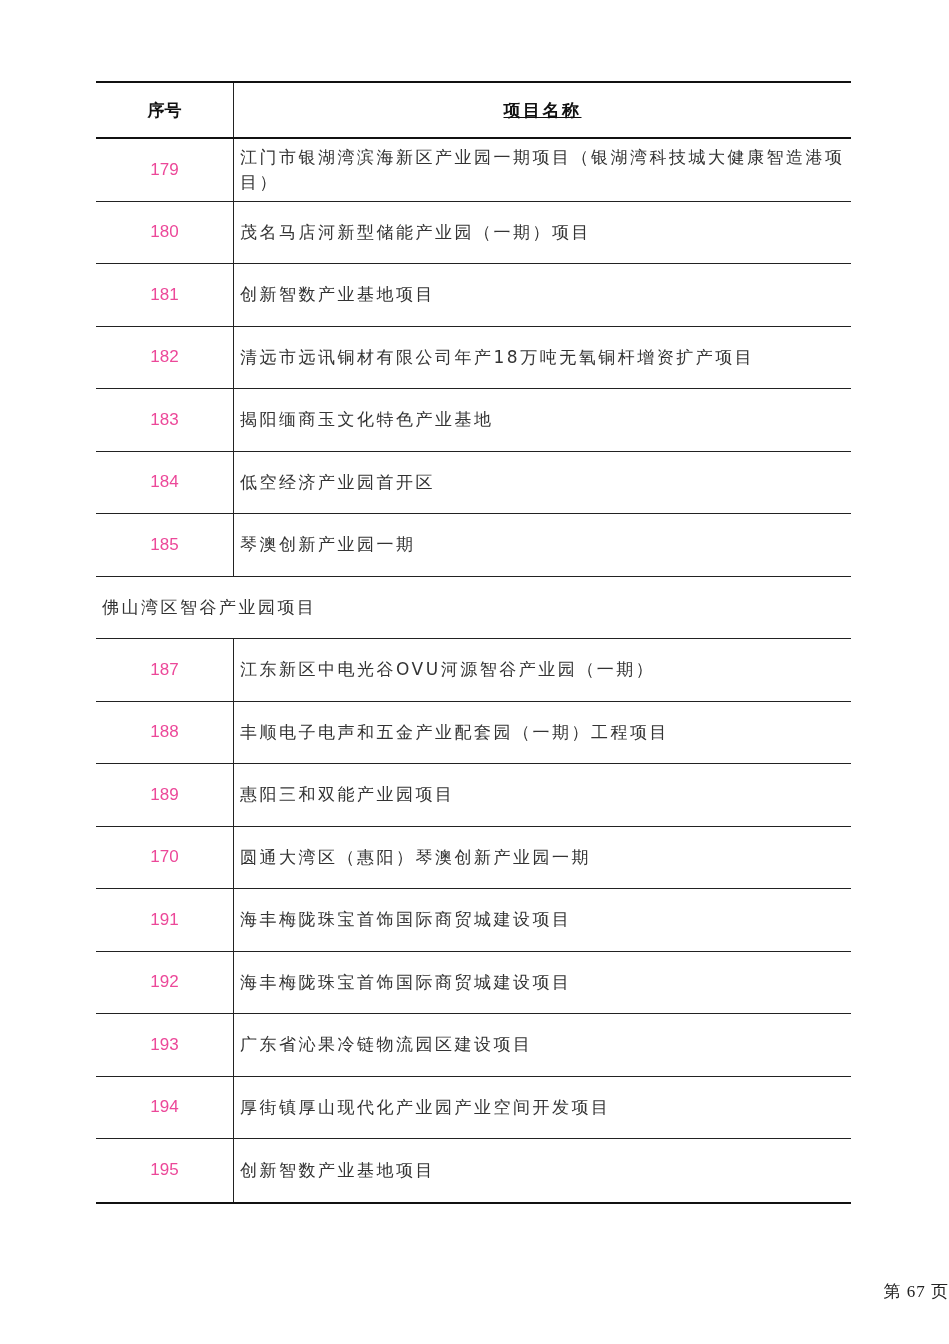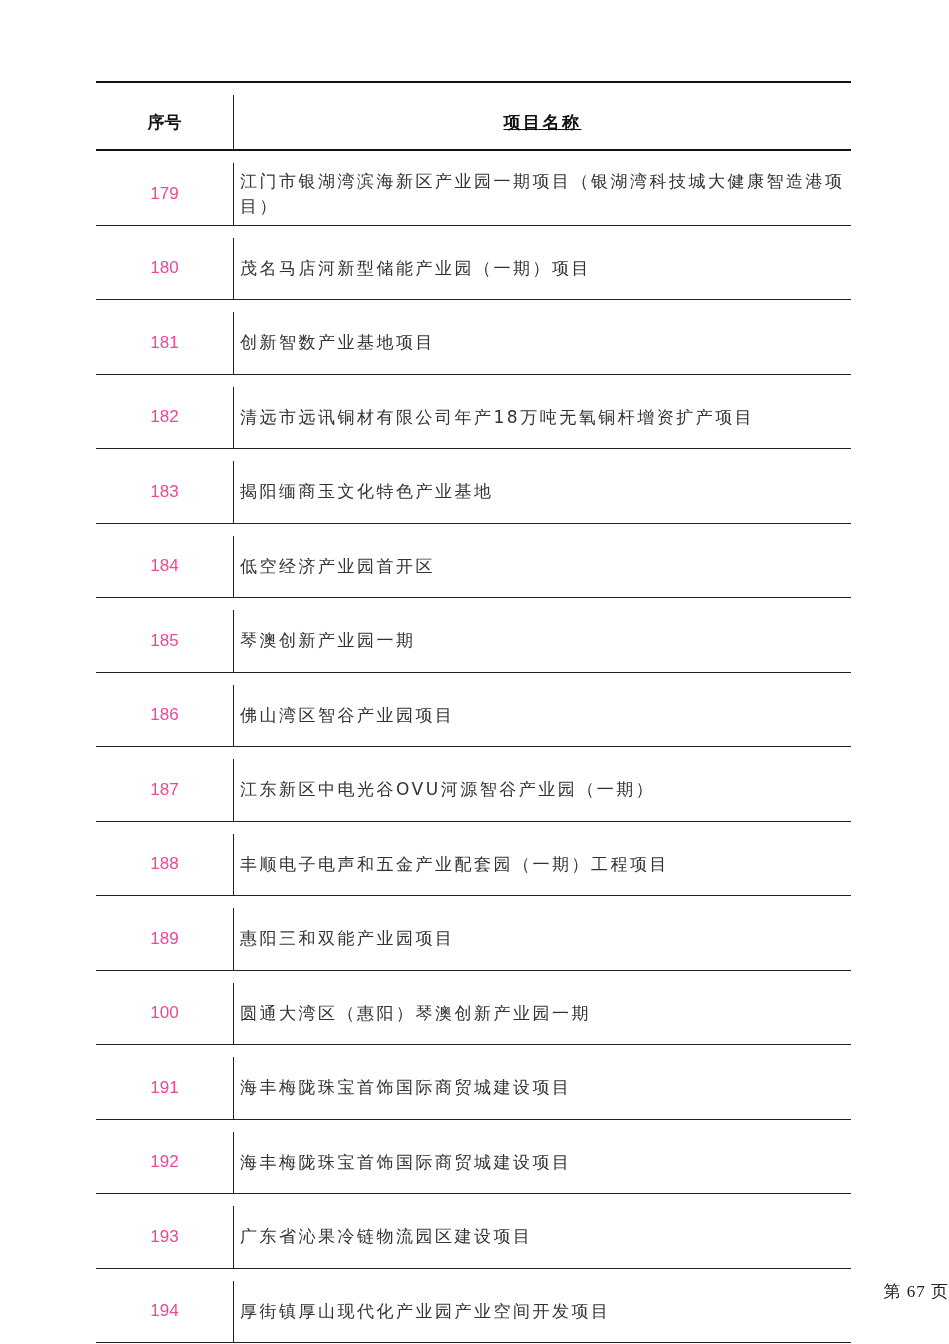--- a/index.html
+++ b/index.html
@@ -1,20 +1,20 @@
 <!DOCTYPE html>
 <html><head>
   <meta charset="utf-8">
   <style>
     html, body { margin: 0; padding: 0; background: #ffffff; }
     body { width: 949px; height: 1344px; position: relative; overflow: hidden;
            font-family: "DejaVu Sans", sans-serif; color: #1a1a1a; }
     .table { position: absolute; left: 96px; top: 81px; width: 755px;
              border-top: 2px solid #111; border-bottom: 2px solid #111; }
-    .row { display: flex; border-bottom: 1.5px solid #222; height: 62.5px; box-sizing: border-box; margin-top: 12px; }
+    .row { display: flex; border-bottom: 1.5px solid #222; height: 62.5px; box-sizing: border-box; }
     .row:last-child { border-bottom: none; }
     .row.header { height: 56px; border-bottom: 2px solid #111; }
     .cell-num { width: 138px; box-sizing: border-box; border-right: 1.5px solid #222;
                 display: flex; align-items: center; justify-content: center;
                 font-family: "Liberation Sans", sans-serif; font-size: 17px; color: #ec4899; }
     .cell-name { flex: 1; padding: 0 6px; display: flex; align-items: center;
                  font-size: 17px; letter-spacing: 2.5px; color: #333; line-height: 25px; }
     .header .cell-num, .header .cell-name { font-weight: bold; font-size: 17px; color: #111; }
     .header .cell-name { justify-content: center; text-decoration: underline; }
     .footer { position: absolute; top: 1280px; left: 0; width: 949px; text-align: right;
@@ -51,37 +51,36 @@
       </div>
       <div class="row">
         <div class="cell-num">184</div>
         <div class="cell-name">低空经济产业园首开区</div>
       </div>
       <div class="row">
         <div class="cell-num">185</div>
         <div class="cell-name">琴澳创新产业园一期</div>
       </div>
       <div class="row">
-        <div class="cell-num">186</div>
         <div class="cell-name">佛山湾区智谷产业园项目</div>
       </div>
       <div class="row">
         <div class="cell-num">187</div>
         <div class="cell-name">江东新区中电光谷OVU河源智谷产业园（一期）</div>
       </div>
       <div class="row">
         <div class="cell-num">188</div>
         <div class="cell-name">丰顺电子电声和五金产业配套园（一期）工程项目</div>
       </div>
       <div class="row">
         <div class="cell-num">189</div>
         <div class="cell-name">惠阳三和双能产业园项目</div>
       </div>
       <div class="row">
-        <div class="cell-num">100</div>
+        <div class="cell-num">170</div>
         <div class="cell-name">圆通大湾区（惠阳）琴澳创新产业园一期</div>
       </div>
       <div class="row">
         <div class="cell-num">191</div>
         <div class="cell-name">海丰梅陇珠宝首饰国际商贸城建设项目</div>
       </div>
       <div class="row">
         <div class="cell-num">192</div>
         <div class="cell-name">海丰梅陇珠宝首饰国际商贸城建设项目</div>
       </div>

